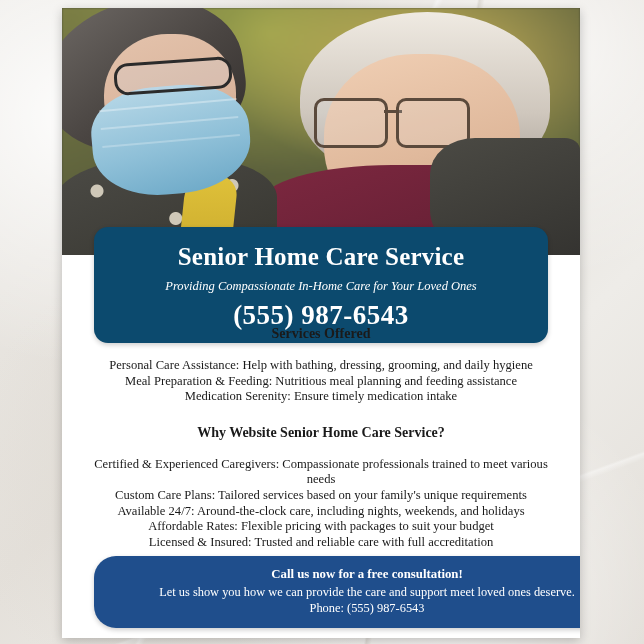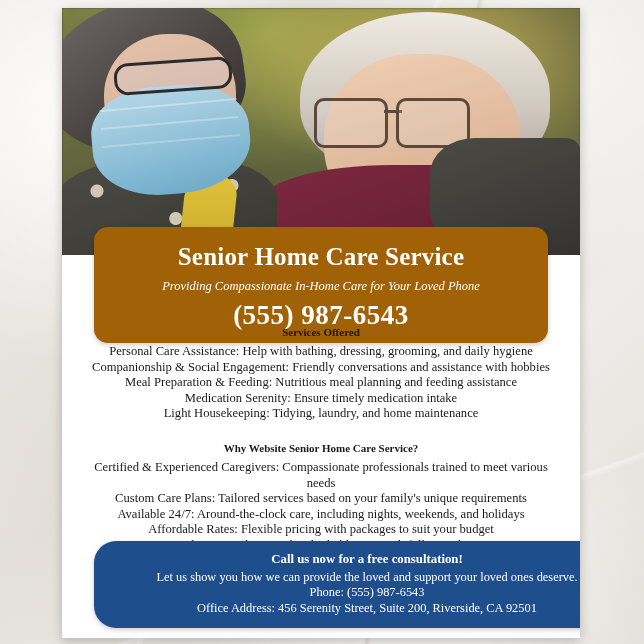--- a/index.html
+++ b/index.html
@@ -175,21 +175,21 @@
     background: linear-gradient(160deg, #4b4a44 0%, #343330 100%);
     border-radius: 30% 10% 0 40%;
   }
 
   
   .header-card {
     position: absolute;
     left: 32px;
     top: 219px;
     width: 454px;
-    background: #a16207;
+    background: #0c4a6e;
     border-radius: 14px;
     padding: 14px 0 12px;
     text-align: center;
     color: #ffffff;
     box-shadow: 0 2px 5px rgba(0,0,0,0.2);
   }
   .title {
     font-size: 25px;
     font-weight: bold;
     letter-spacing: 0.2px;
@@ -209,23 +209,23 @@
   
   .body-sec {
     position: absolute;
     left: 0;
     top: 318px;
     width: 100%;
     text-align: center;
     color: #1a1a1a;
   }
   .sec-heading {
-    font-size: 11px;
+    font-size: 14px;
     font-weight: bold;
-    margin-bottom: 6px;
+    margin-bottom: 16px;
   }
   .sec-heading.two { margin-top: 20px; }
   .line {
     font-size: 12.6px;
     line-height: 15.6px;
     padding: 0 26px;
   }
 
   
   .footer-card {
@@ -272,40 +272,37 @@
     <div class="p-hair"></div>
     <div class="p-face"></div>
     <div class="p-body"></div>
     <div class="p-scarf"></div>
     <div class="p-mask"></div>
     <div class="p-glass"></div>
   </div>
 
   <div class="header-card">
     <div class="title">Senior Home Care Service</div>
-    <div class="tagline">Providing Compassionate In-Home Care for Your Loved Phone</div>
+    <div class="tagline">Providing Compassionate In-Home Care for Your Loved Ones</div>
     <div class="phone-big">(555) 987-6543</div>
   </div>
 
   <div class="body-sec">
     <div class="sec-heading">Services Offered</div>
     <div class="line">Personal Care Assistance: Help with bathing, dressing, grooming, and daily hygiene</div>
-    <div class="line">Companionship &amp; Social Engagement: Friendly conversations and assistance with hobbies</div>
     <div class="line">Meal Preparation &amp; Feeding: Nutritious meal planning and feeding assistance</div>
     <div class="line">Medication Serenity: Ensure timely medication intake</div>
-    <div class="line">Light Housekeeping: Tidying, laundry, and home maintenance</div>
 
     <div class="sec-heading two">Why Website Senior Home Care Service?</div>
     <div class="line">Certified &amp; Experienced Caregivers: Compassionate professionals trained to meet various needs</div>
     <div class="line">Custom Care Plans: Tailored services based on your family's unique requirements</div>
     <div class="line">Available 24/7: Around-the-clock care, including nights, weekends, and holidays</div>
     <div class="line">Affordable Rates: Flexible pricing with packages to suit your budget</div>
     <div class="line">Licensed &amp; Insured: Trusted and reliable care with full accreditation</div>
   </div>
 
   <div class="footer-card">
     <div class="f-bold">Call us now for a free consultation!</div>
-    <div class="f-line">Let us show you how we can provide the loved and support your loved ones deserve.</div>
+    <div class="f-line">Let us show you how we can provide the care and support meet loved ones deserve.</div>
     <div class="f-line gap">Phone: (555) 987-6543</div>
-    <div class="f-line">Office Address: 456 Serenity Street, Suite 200, Riverside, CA 92501</div>
   </div>
 
 </div>
 
 </body></html>

